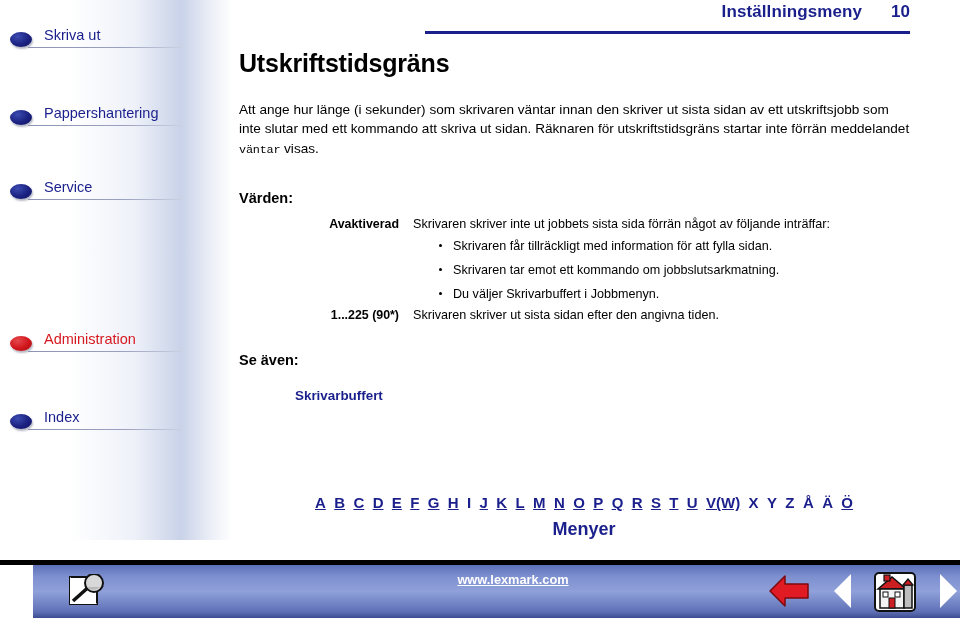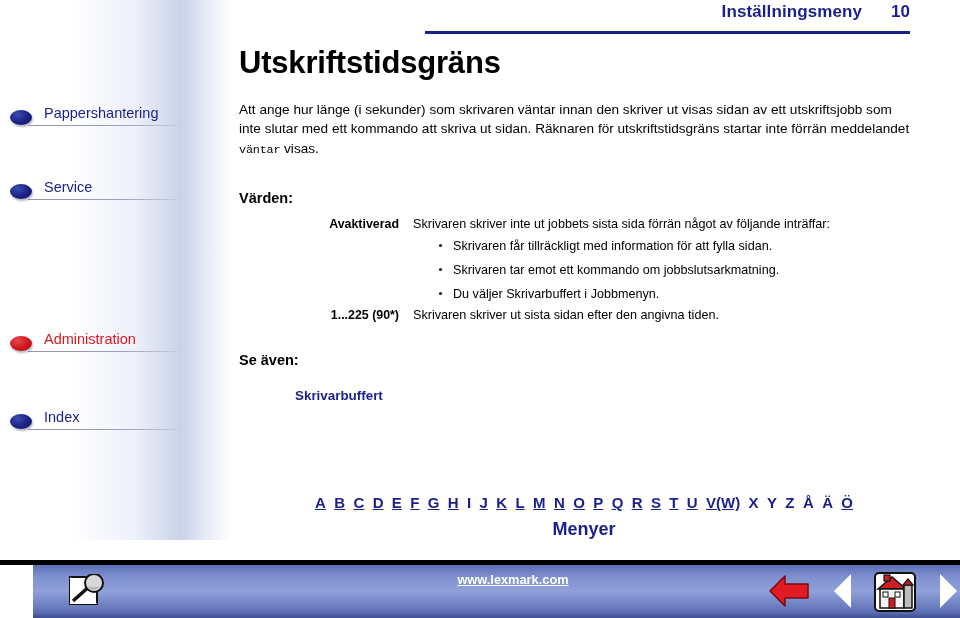--- a/index.html
+++ b/index.html
@@ -98,21 +98,21 @@
   }
 
   
   #main {
     position: absolute;
     left: 239px;
     top: 48px;
     width: 700px;
   }
   #doc-title {
-    font-size: 31px;
+    font-size: 25px;
     font-weight: bold;
     color: #000000;
     letter-spacing: -0.2px;
     margin: 0 0 22px 0;
     line-height: 30px;
   }
   .section-head {
     font-size: 14.5px;
     font-weight: bold;
     color: #000;
@@ -287,20 +287,25 @@
   }
   #back-arrow-icon { left: 735px; width: 42px; height: 38px; }
   #prev-arrow-icon { left: 798px; width: 24px; height: 38px; }
   #home-icon { left: 841px; width: 42px; height: 40px; }
   #next-arrow-icon { left: 903px; width: 24px; height: 38px; }
 </style>
 </head>
 <body>
 
 <div id="sidebar">
+  <div class="nav-item" style="top:26px">
+    <span class="nav-bullet"></span>
+    <span class="nav-label">Skriva ut</span>
+    <span class="nav-rule"></span>
+  </div>
   <div class="nav-item" style="top:104px">
     <span class="nav-bullet"></span>
     <span class="nav-label">Pappershantering</span>
     <span class="nav-rule"></span>
   </div>
   <div class="nav-item" style="top:178px">
     <span class="nav-bullet"></span>
     <span class="nav-label">Service</span>
     <span class="nav-rule"></span>
   </div>
@@ -322,21 +327,21 @@
     <span id="header-page-num">10</span>
   </div>
 </div>
 <div id="header-rule"></div>
 
 <div id="main">
 
   <h1 id="doc-title">Utskriftstidsgräns</h1>
 
 
-  <p id="purpose-body"><span>Att ange hur länge (i sekunder) som skrivaren väntar innan den skriver ut visas sidan av ett utskriftsjobb som inte slutar med ett kommando att skriva ut sidan. Räknaren för utskriftstidsgräns startar inte förrän meddelandet </span><span class="mono">väntar</span><span> visas.</span></p>
+  <p id="purpose-body"><span>Att ange hur länge (i sekunder) som skrivaren väntar innan den skriver ut sista sidan av ett utskriftsjobb som inte slutar med ett kommando att skriva ut sidan. Räknaren för utskriftstidsgräns startar inte förrän meddelandet </span><span class="mono">väntar</span><span> visas.</span></p>
 
   <div class="section-head" id="values-head">Värden:</div>
 
   <table id="values-table">
     <tbody>
         <tr>
       <td class="val-key">Avaktiverad</td>
       <td class="val-desc">Skrivaren skriver inte ut jobbets sista sida förrän något av följande inträffar:</td>
     </tr>
     <tr>

